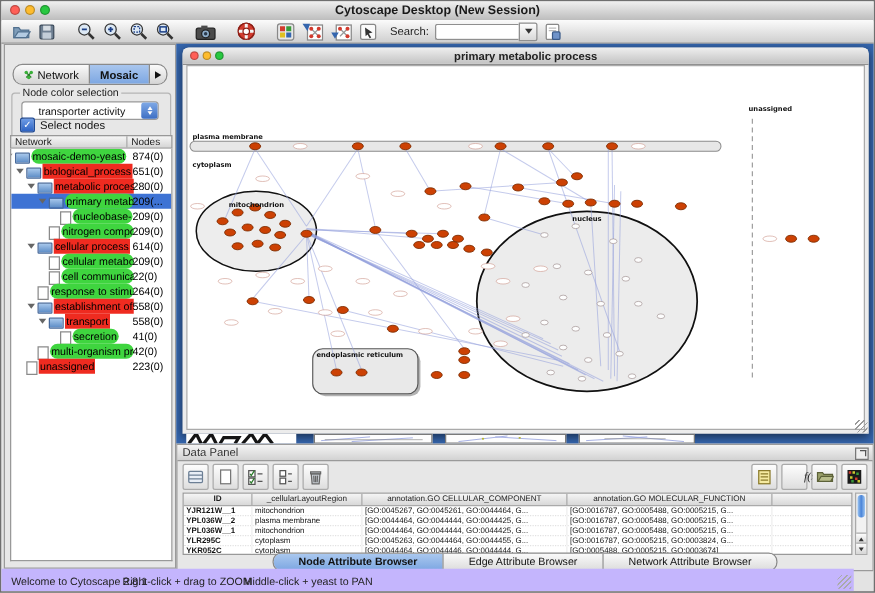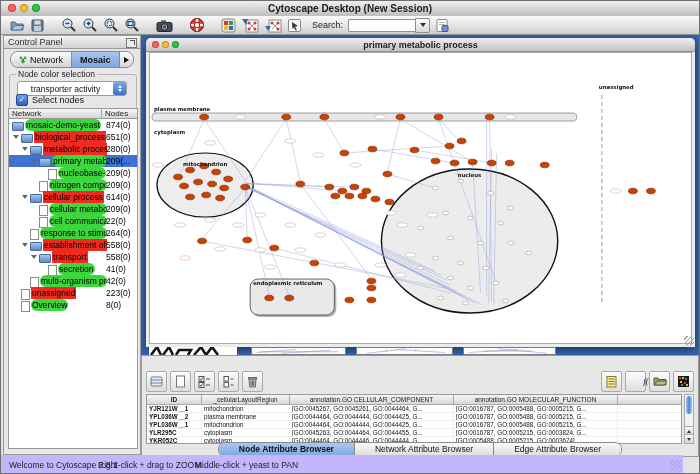--- a/index.html
+++ b/index.html
@@ -229,24 +229,20 @@
         <svg class="icon-svg" width="15" height="15">
           <rect x="2" y="1.5" width="10" height="12" rx="1" fill="#fff" stroke="#888"></rect>
           <line x1="4" y1="4.5" x2="10" y2="4.5" stroke="#bbb"></line>
           <line x1="4" y1="6.5" x2="10" y2="6.5" stroke="#bbb"></line>
           <rect x="7" y="7.5" width="6" height="6" rx="1" fill="#6f93c9" stroke="#3a5a88"></rect>
         </svg>
       </span>
   </div>
 
   <div class="cpanel">
-    <div class="phead">
-      <span class="phead-label">Control Panel</span>
-      <span class="float-btn"></span>
-    </div>
     <div class="cp-tabs">
       <span class="cp-tab">
         <svg class="icon-svg" width="8" height="8">
             <line x1="2" y1="2" x2="6" y2="6" stroke="#2a7a2a"></line>
             <line x1="6" y1="2" x2="2" y2="6" stroke="#2a7a2a"></line>
             <circle cx="2" cy="2" r="1.4" fill="#3ab03a"></circle>
             <circle cx="6" cy="2" r="1.4" fill="#3ab03a"></circle>
             <circle cx="4" cy="6" r="1.4" fill="#3ab03a"></circle>
           </svg>
         <span>Network</span>
@@ -351,25 +347,20 @@
         </div>
         <div class="trow">
           <span class="ticon file" style="left: 21px;"></span>
           <span class="tlabel green" style="left: 31px; max-width: 65px;">multi-organism pro</span>
           <span class="tnodes">42(0)</span>
         </div>
         <div class="trow">
           <span class="ticon file" style="left: 12px;"></span>
           <span class="tlabel red" style="left: 22px; max-width: 74px;">unassigned</span>
           <span class="tnodes">223(0)</span>
-        </div>
-        <div class="trow">
-          <span class="ticon file" style="left: 12px;"></span>
-          <span class="tlabel green" style="left: 22px; max-width: 74px;">Overview</span>
-          <span class="tnodes">8(0)</span>
         </div>
       </div>
   </div>
 
   <div class="desktop">
     <div class="netwin">
       <div class="net-titlebar">
         <div class="net-lights">
           <div class="net-light l-red"></div>
           <div class="net-light l-yellow"></div>
@@ -559,20 +550,24 @@
           <svg viewBox="0 0 93 8" preserveAspectRatio="none">
             <line x1="5" y1="6" x2="55" y2="2" stroke="#9aa6e0" stroke-width="0.8"></line>
             <line x1="35" y1="1" x2="85" y2="7" stroke="#9aa6e0" stroke-width="0.8"></line>
             <line x1="20" y1="4" x2="70" y2="4" stroke="#888" stroke-width="0.6"></line>
           </svg>
         </div>
     </div>
   </div>
 
   <div class="dpanel">
+    <div class="phead">
+      <span class="phead-label">Data Panel</span>
+      <span class="float-btn"></span>
+    </div>
     <div class="dp-toolbar">
       <span class="dp-btn">
           <svg class="icon-svg" width="13" height="13">
             <rect x="1" y="2" width="11" height="9" rx="1" fill="#e8eef6" stroke="#6c7f95"></rect>
             <line x1="1" y1="5" x2="12" y2="5" stroke="#6c7f95"></line>
             <line x1="1" y1="8" x2="12" y2="8" stroke="#6c7f95"></line>
           </svg>
         </span>
       <span class="dp-btn">
           <svg class="icon-svg" width="13" height="13">
@@ -688,22 +683,22 @@
       <div class="dp-sarrow sa-up">
           <span class="tri-up"></span>
         </div>
       <div class="dp-sarrow sa-dn">
           <span class="tri-dn"></span>
         </div>
     </div>
     <div class="dp-tabs">
       <div class="seg">
         <span class="seg-tab sel">Node Attribute Browser</span>
+        <span class="seg-tab">Edge Attribute Browser</span>
         <span class="seg-tab">Network Attribute Browser</span>
-        <span class="seg-tab">Edge Attribute Browser</span>
       </div>
     </div>
   </div>
 
   <div class="statusbar">
     <span class="status-item s0">Welcome to Cytoscape 2.8.1</span>
     <span class="status-item s1">Right-click + drag to ZOOM</span>
     <span class="status-item s2">Middle-click + yeast to PAN</span>
     <span class="corner-grip"></span>
   </div>

